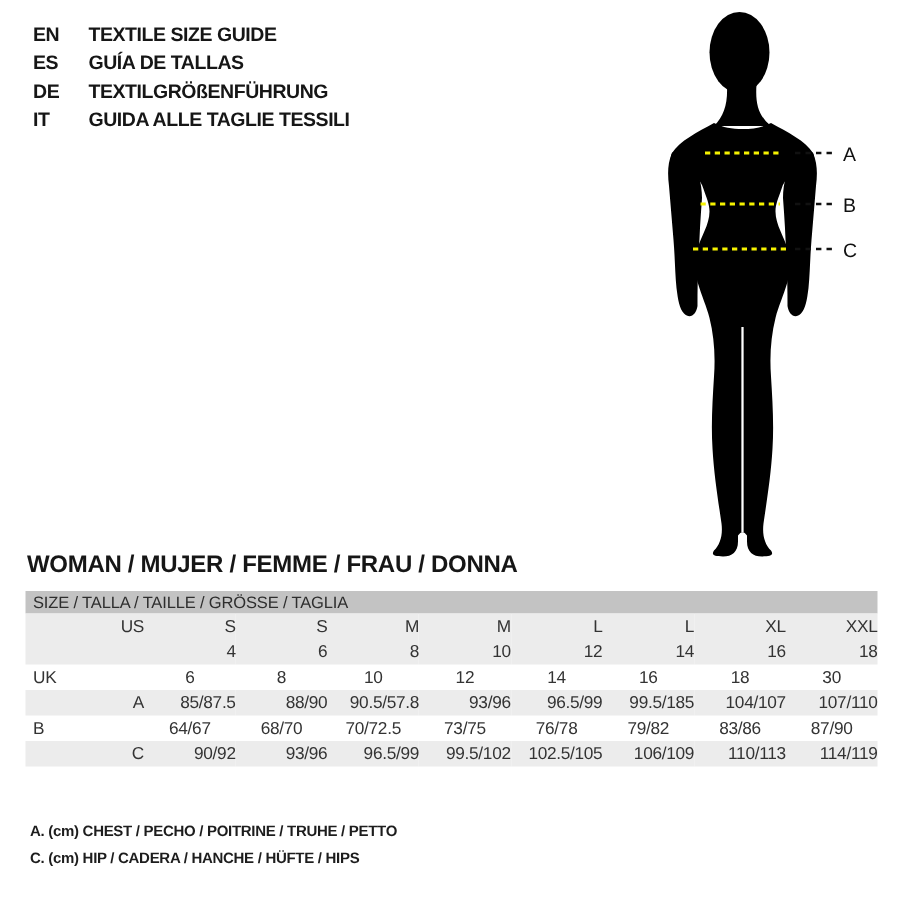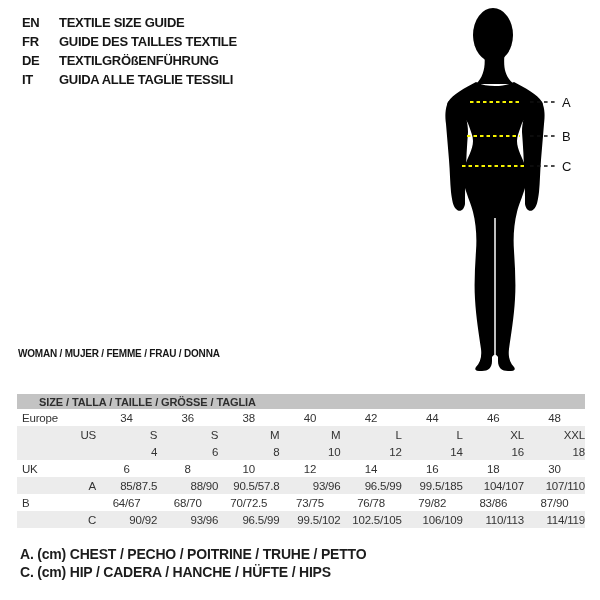--- a/index.html
+++ b/index.html
@@ -33,66 +33,66 @@
   
   .figure{position:absolute;left:420px;top:4px;width:180px;height:375px;}
   .figure .body{fill:var(--silhouette);}
   .figure .measure-yellow{stroke:var(--accent-yellow);stroke-width:2;stroke-dasharray:3.5 3;fill:none;}
   .figure .measure-black{stroke:#111;stroke-width:1.7;stroke-dasharray:3.6 3.4;fill:none;}
   .figure .leg-gap{stroke:#ffffff;stroke-width:1.5;fill:none;}
   .figure text{font-family:"Liberation Sans",sans-serif;font-size:13px;fill:#111;}
 
   
   .section-title{
-    position:absolute;left:18px;top:348px;
-    font-weight:bold;font-size:10px;letter-spacing:-0.2px;color:#161616;
+    position:absolute;left:18px;top:368px;
+    font-weight:bold;font-size:16px;letter-spacing:-0.2px;color:#161616;
     white-space:nowrap;
   }
 
   
   table.size-table{
     position:absolute;left:17px;top:394px;width:568px;
     border-collapse:collapse;table-layout:fixed;
     font-size:11.5px;color:#333;letter-spacing:-0.2px;
   }
   table.size-table col.labelcol{width:79px;}
   table.size-table thead th{
     background:var(--header-bar);
-    font-weight:bold;font-size:11px;color:#2e2e2e;
-    text-align:left;padding:1px 0 1px 22px;height:15px;
+    font-weight:normal;font-size:11px;color:#2e2e2e;
+    text-align:left;padding:1px 0 1px 5px;height:15px;
     letter-spacing:-0.1px;
   }
   table.size-table tbody th{
     text-align:left;font-weight:normal;padding-left:5px;height:17px;
   }
   table.size-table tbody td{text-align:center;height:17px;}
   table.size-table tr.shade th,
   table.size-table tr.shade td{background:var(--row-shade);text-align:right;}
 
   
   .legend{
     position:absolute;left:20px;top:546px;
-    font-weight:bold;font-size:14px;line-height:17.5px;
+    font-weight:bold;font-size:10px;line-height:17.5px;
     letter-spacing:-0.2px;color:#1d1d1d;
   }
   .legend div{white-space:nowrap;}
 </style>
 </head>
 <body>
 
 <div class="canvas">
 
   <div class="languages">
     <div class="lang-row">
       <span class="lang-code">EN</span>
       <span class="lang-label">TEXTILE SIZE GUIDE</span>
     </div>
     <div class="lang-row">
-      <span class="lang-code">FR</span>
-      <span class="lang-label">GUIDE DES TAILLES TEXTILE</span>
+      <span class="lang-code">ES</span>
+      <span class="lang-label">GUÍA DE TALLAS</span>
     </div>
     <div class="lang-row">
       <span class="lang-code">DE</span>
       <span class="lang-label">TEXTILGRÖßENFÜHRUNG</span>
     </div>
     <div class="lang-row">
       <span class="lang-code">IT</span>
       <span class="lang-label">GUIDA ALLE TAGLIE TESSILI</span>
     </div>
   </div>
@@ -186,31 +186,20 @@
         <col>
         <col>
         <col>
     </colgroup>
     <thead>
       <tr>
         <th colspan="9">SIZE / TALLA / TAILLE / GRÖSSE / TAGLIA</th>
       </tr>
     </thead>
     <tbody>
-      <tr>
-        <th>Europe</th>
-        <td>34</td>
-        <td>36</td>
-        <td>38</td>
-        <td>40</td>
-        <td>42</td>
-        <td>44</td>
-        <td>46</td>
-        <td>48</td>
-      </tr>
       <tr class="shade">
         <th>US</th>
         <td>S</td>
         <td>S</td>
         <td>M</td>
         <td>M</td>
         <td>L</td>
         <td>L</td>
         <td>XL</td>
         <td>XXL</td>

